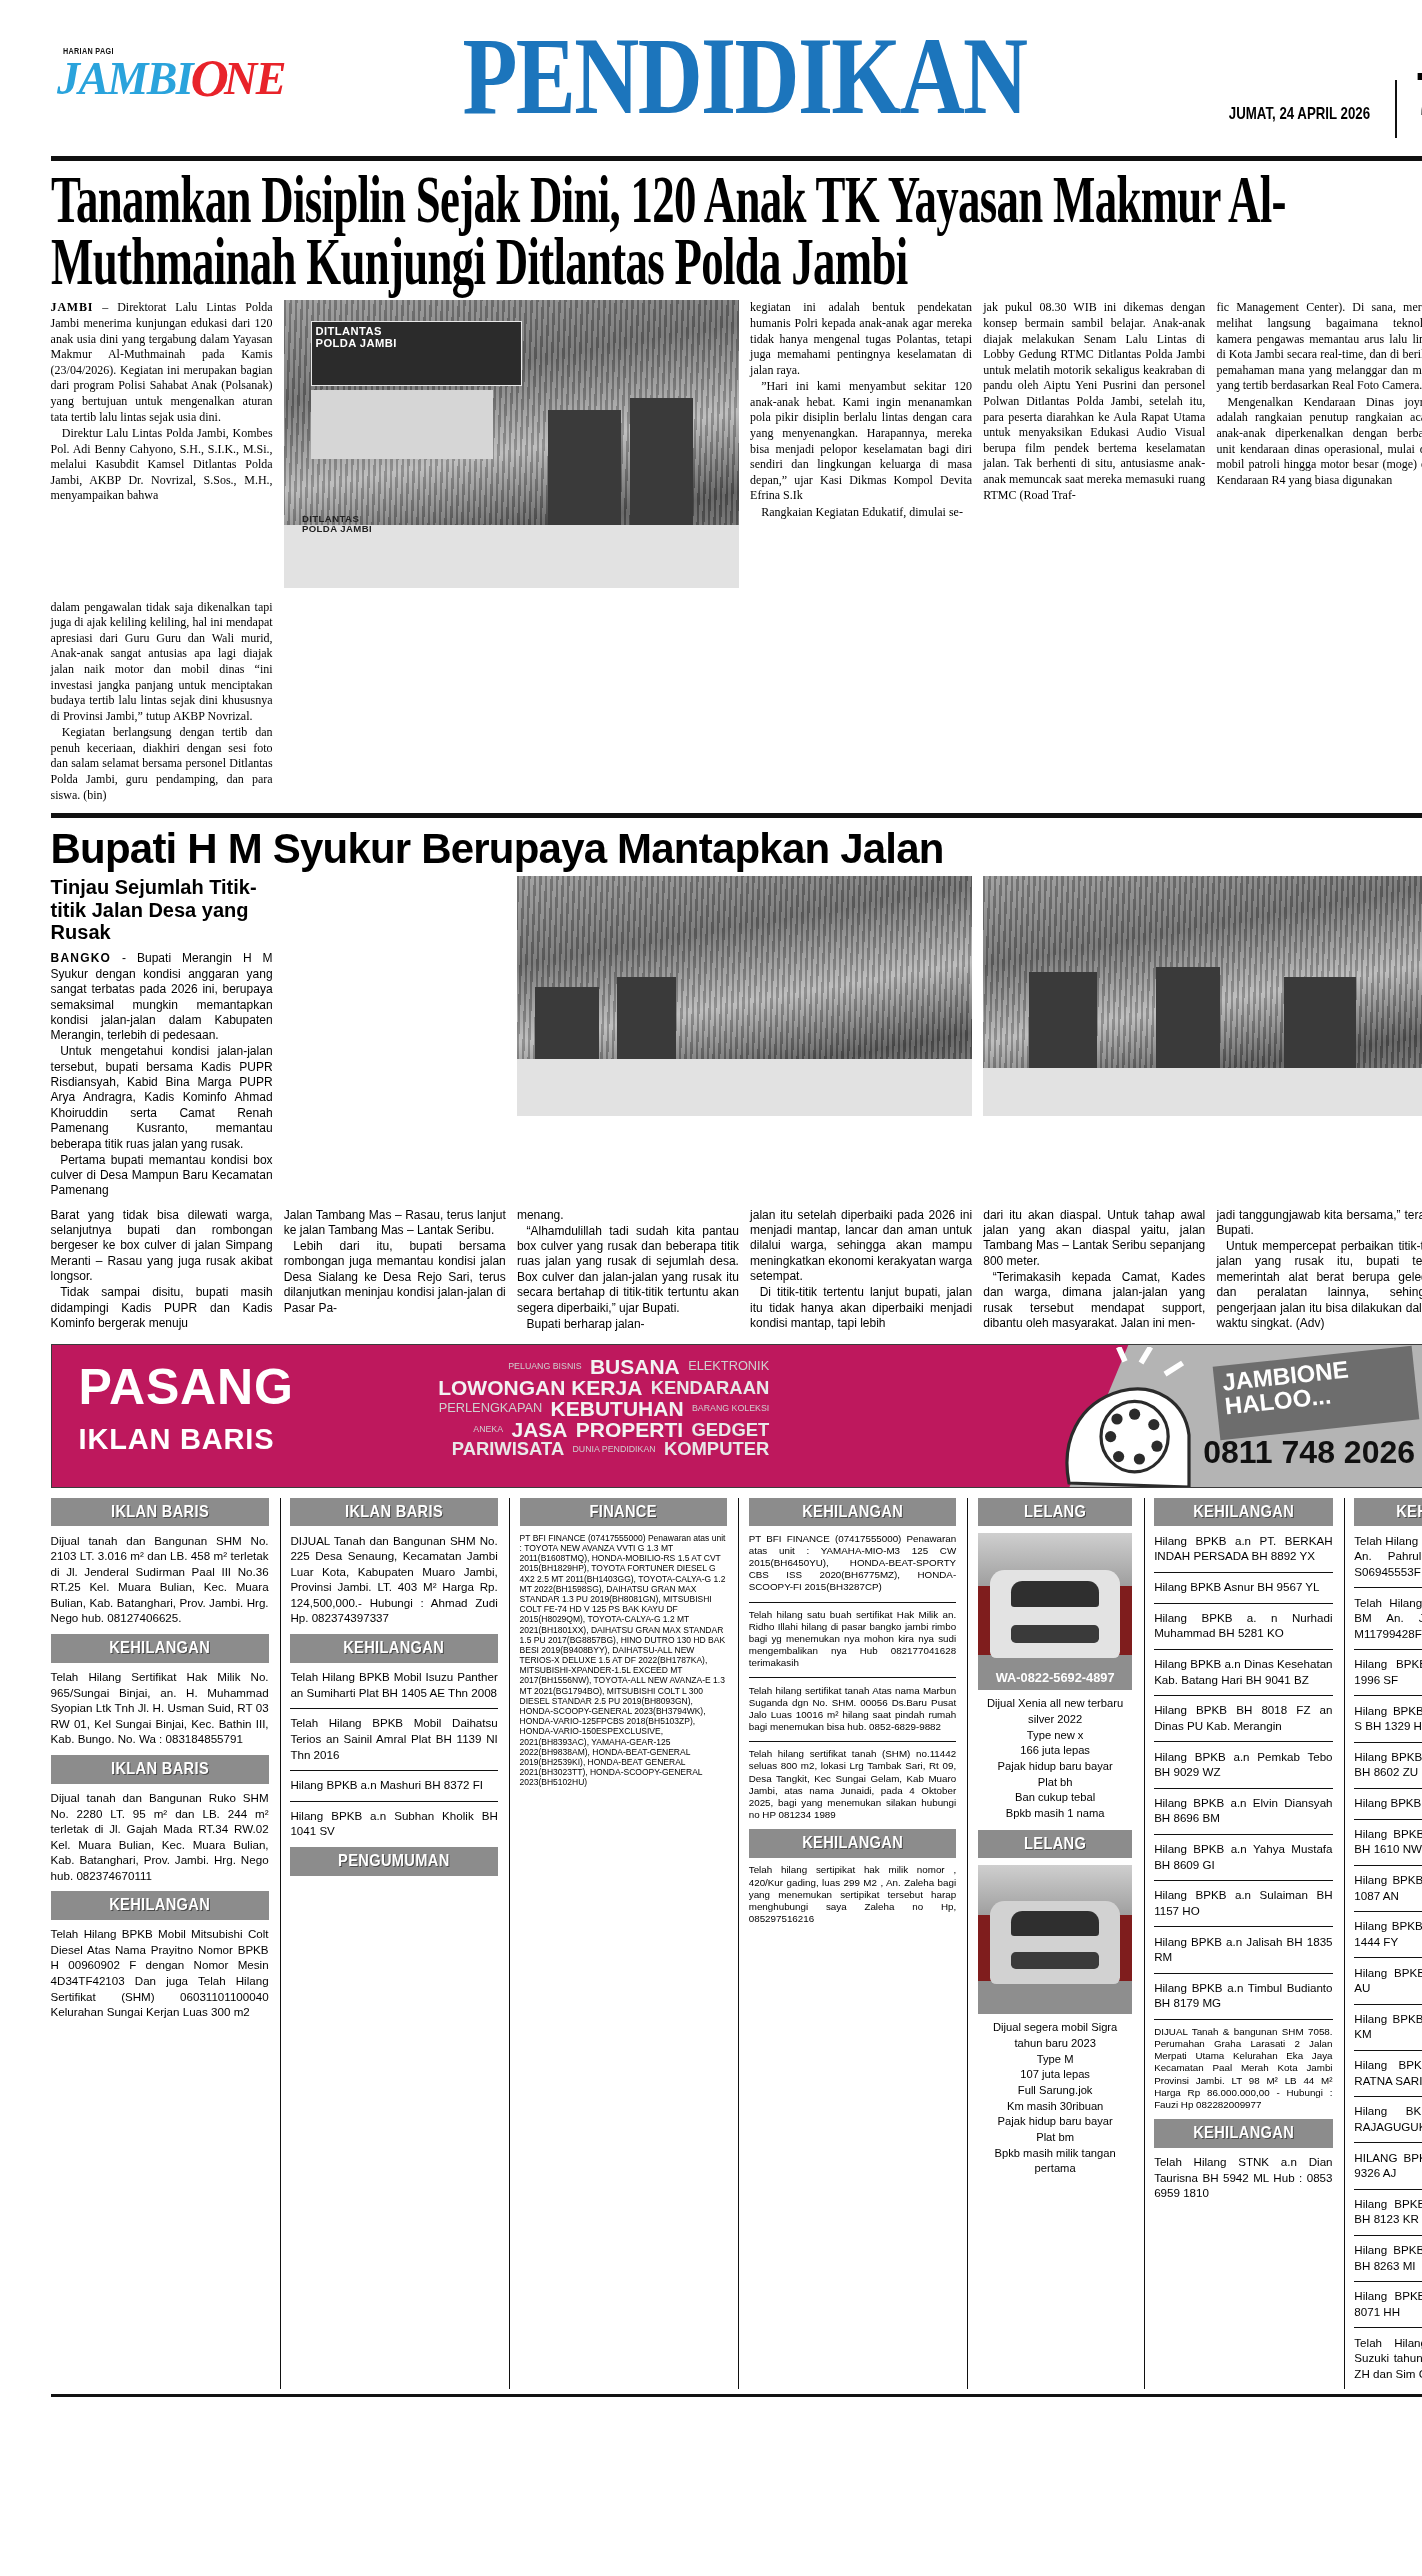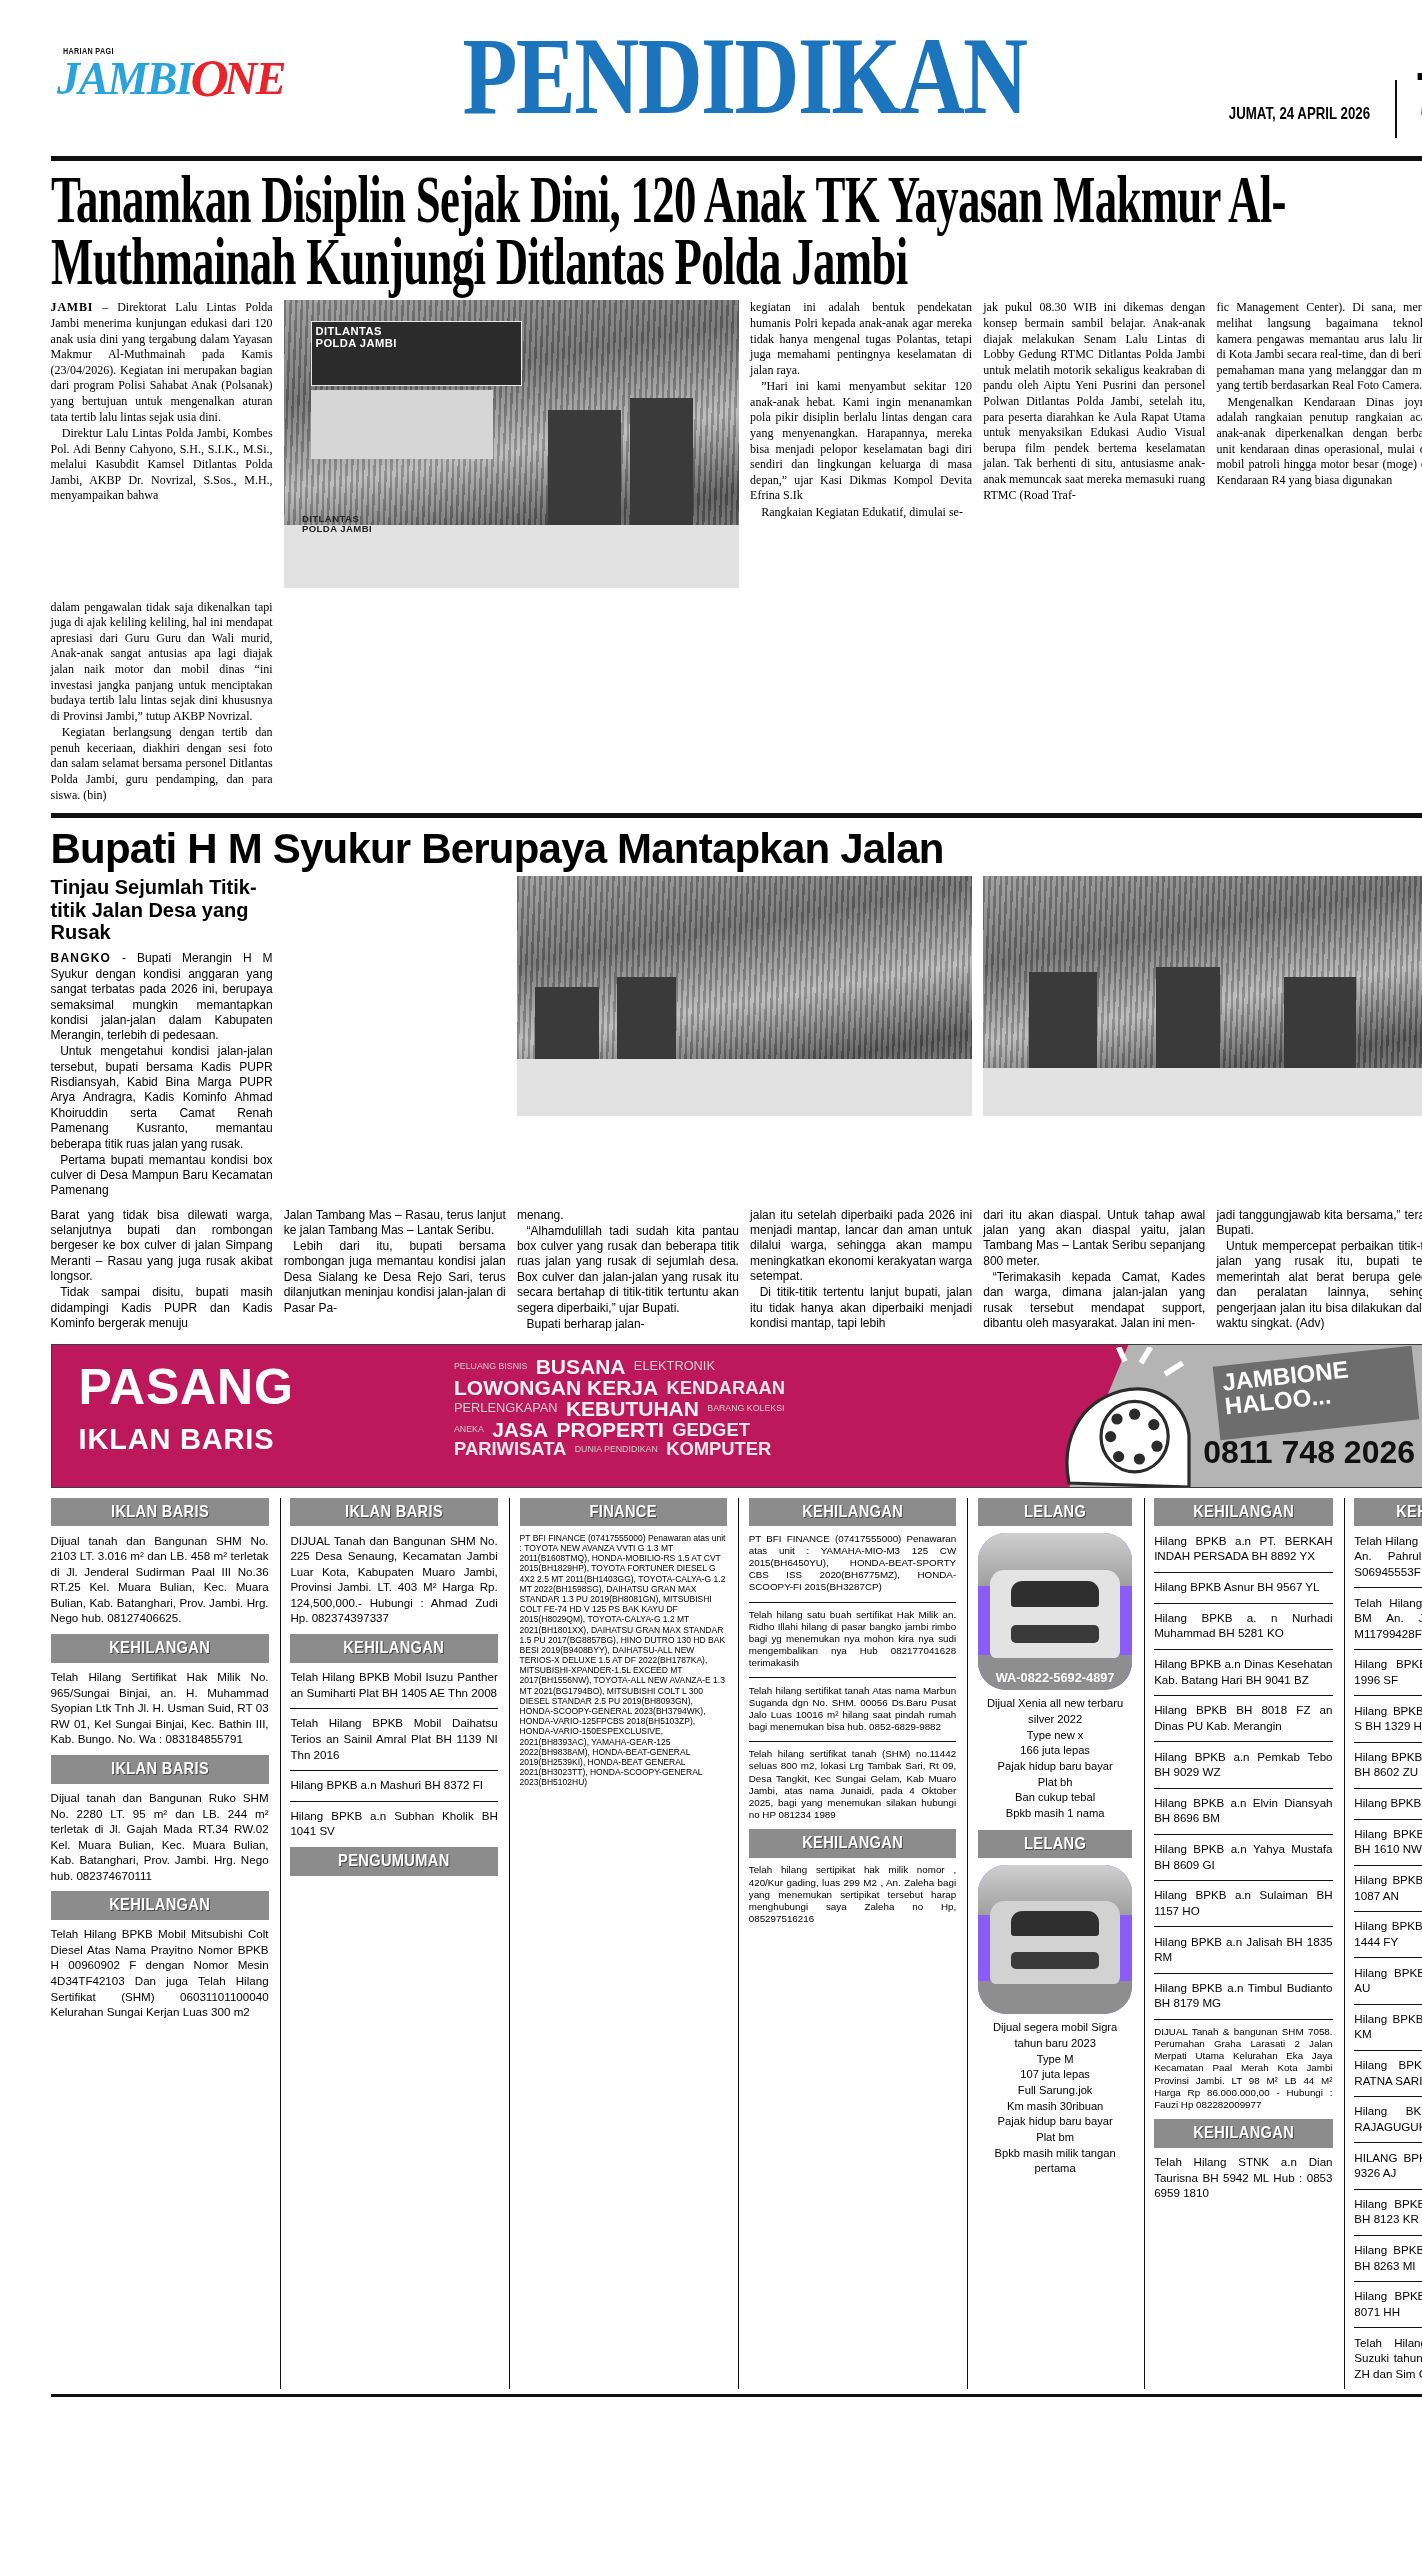--- a/index.html
+++ b/index.html
@@ -61,22 +61,22 @@
   .photo.p2{grid-column:3 / span 2;height:240px;}
   .photo.p3{grid-column:5 / span 2;height:240px;}
   .s2-row2{display:grid;grid-template-columns:1fr 1fr 1fr 1fr 1fr 1fr;gap:11.2px;padding:0 17.6px;margin-top:8px;}
 
   
   .banner{margin:11.2px 17.6px 0 17.6px;height:142px;background:#be185d;position:relative;overflow:hidden;
      border:0.8px solid #3b3b3b;}
   .banner-left{position:absolute;left:27px;top:19px;color:#fff;font-family:"Liberation Sans",sans-serif;}
   .banner-pasang{font-size:50px;font-weight:bold;letter-spacing:0.8px;line-height:.95;}
   .banner-iklan{font-size:29px;font-weight:bold;letter-spacing:0.8px;margin-top:11.2px;}
-  .banner-words{position:absolute;left:400px;top:11.2px;width:336px;color:#cfcfcf;
-     font-family:"Liberation Sans",sans-serif;text-align:left;line-height:1.0;}
+  .banner-words{position:absolute;left:384px;top:11.2px;width:336px;color:#cfcfcf;
+     font-family:"Liberation Sans",sans-serif;text-align:right;line-height:1.0;}
   .bw{display:inline-block;margin:0 2.4px;vertical-align:middle;}
   .bw.s{font-size:8.8px;} .bw.m{font-size:12.8px;} .bw.l{font-size:18.4px;font-weight:bold;color:#e8e8e8;}
   .bw.xl{font-size:21px;font-weight:bold;color:#f2f2f2;}
   .banner-phone-box{position:absolute;right:0;top:0;bottom:0;width:368px;background:#b4b4b4;
      clip-path:polygon(16% 0,100% 0,100% 100%,0 100%);}
   .banner-haloo{position:absolute;right:21px;top:11.2px;width:200px;height:74px;background:#6d6d6d;
      transform:rotate(-6deg);}
   .haloo-t{position:absolute;inset:0;color:#fff;font-family:"Liberation Sans",sans-serif;font-weight:bold;
      font-size:24px;line-height:1.0;padding:4.8px 8px;letter-spacing:0px;}
   .banner-phone{position:absolute;right:22.4px;bottom:16px;font-family:"Liberation Sans",sans-serif;
@@ -90,21 +90,21 @@
   .cat span{font-family:"Liberation Sans",sans-serif;font-weight:bold;font-size:17px;color:#fff;
      letter-spacing:0.4px;transform:scaleX(.86);display:inline-block;
      text-shadow:1.2px 1.2px 0 #4a4a4a;}
   .ad{font-family:"Liberation Sans",sans-serif;font-size:11.6px;line-height:1.34;text-align:justify;
      margin:0 0 8px 0;}
   .ad.tight{font-size:9.8px;line-height:1.24;}
   .ad.xtight{font-size:8.5px;line-height:1.2;text-align:left;}
   .sep{height:0.8px;background:#111;margin:5.6px 0 6.4px 0;}
   .colbox{border-left:0.8px solid #111;padding-left:9.6px;}
   .colbox.first{border-left:none;padding-left:0;}
-  .adphoto{width:100%;height:157px;background:#8b5cf6;position:relative;overflow:hidden;margin-bottom:6.4px;border-radius:28px;}
+  .adphoto{width:100%;height:157px;background:#7f1d1d;position:relative;overflow:hidden;margin-bottom:6.4px;}
   .car{position:absolute;left:8%;top:24%;width:84%;height:56%;background:#e3e3e3;border-radius:14.4px 14.4px 6.4px 6.4px;}
   .car-wind{position:absolute;left:16%;top:12%;width:68%;height:30%;background:#2f2f2f;border-radius:11.2px 11.2px 3.2px 3.2px;}
   .car-grille{position:absolute;left:16%;top:62%;width:68%;height:20%;background:#3a3a3a;border-radius:4.8px;}
   .bg-bld{position:absolute;left:0;top:0;width:100%;height:34%;background:linear-gradient(180deg,#cfcfcf,#9f9f9f);}
   .bg-grnd{position:absolute;left:0;bottom:0;width:100%;height:22%;background:#8e8e8e;}
   .wa{position:absolute;left:0;right:0;bottom:4.8px;text-align:center;color:#fff;
      font-family:"Liberation Sans",sans-serif;font-weight:bold;font-size:12.8px;}
   .adcaption{font-family:"Liberation Sans",sans-serif;font-size:11.2px;line-height:1.4;text-align:center;}
   .bottom-rule{height:3.2px;background:#111;margin:4.8px 17.6px 0 17.6px;}
 </style>

